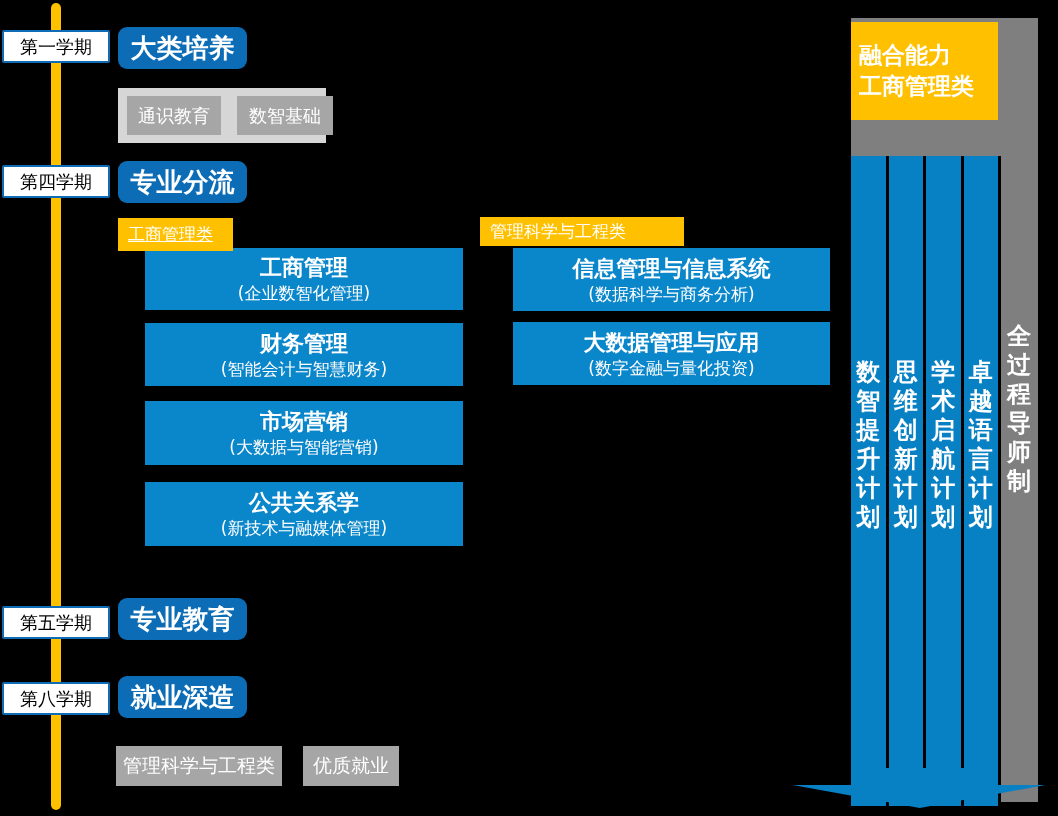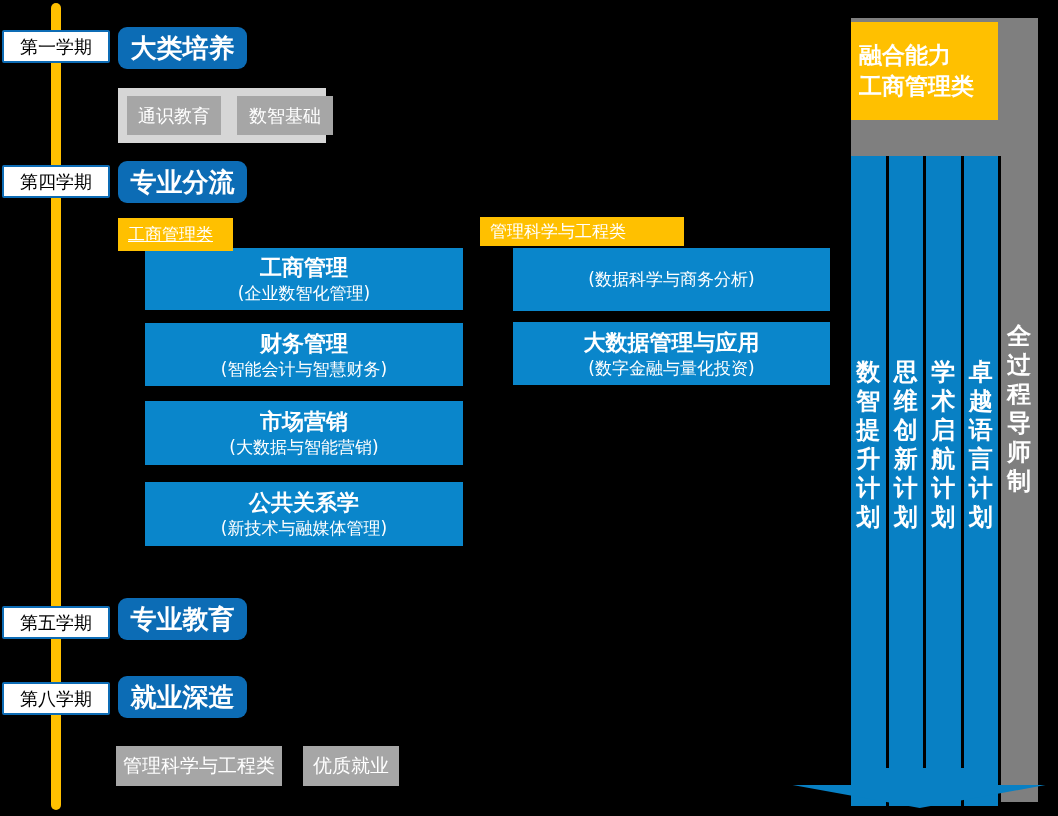--- a/index.html
+++ b/index.html
@@ -119,20 +119,21 @@
   <div class="abs prog pL pL2">
     <div class="prog-title">市场营销</div>
     <div class="prog-sub">(大数据与智能营销)</div>
   </div>
   <div class="abs prog pL pL3">
     <div class="prog-title">公共关系学</div>
     <div class="prog-sub">(新技术与融媒体管理)</div>
   </div>
 
   <div class="abs prog pR pR0">
+    <div class="prog-title">信息管理与信息系统</div>
     <div class="prog-sub">(数据科学与商务分析)</div>
   </div>
   <div class="abs prog pR pR1">
     <div class="prog-title">大数据管理与应用</div>
     <div class="prog-sub">(数字金融与量化投资)</div>
   </div>
 
   <div class="abs flex-c outcome outcome0">管理科学与工程类</div>
   <div class="abs flex-c outcome outcome1">优质就业</div>
 

